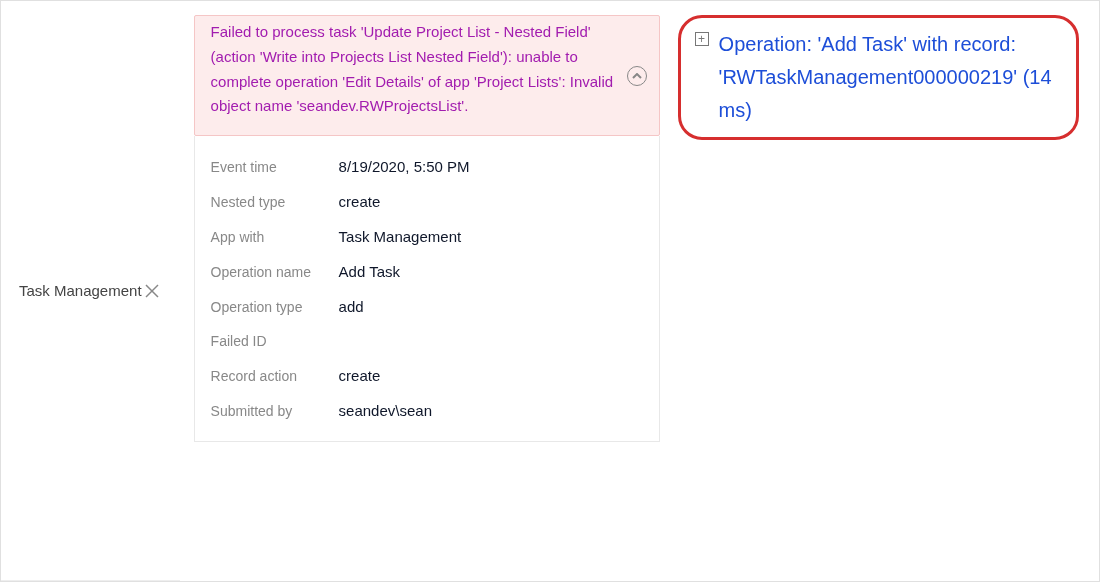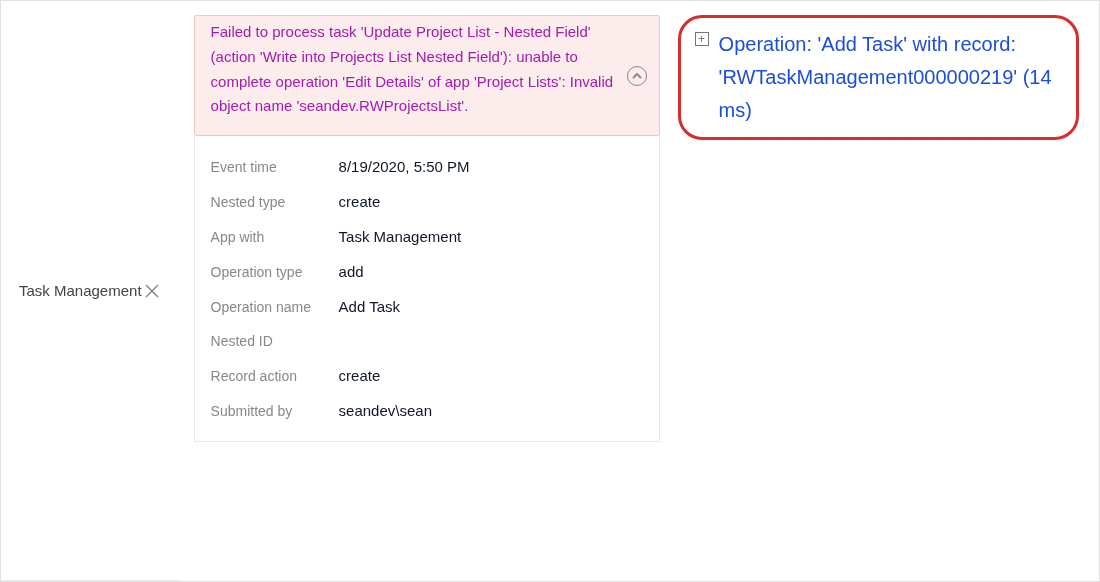--- a/index.html
+++ b/index.html
@@ -163,29 +163,29 @@
         </div>
         <div class="detail-row">
           <div class="detail-label">Nested type</div>
           <div class="detail-value">create</div>
         </div>
         <div class="detail-row">
           <div class="detail-label">App with</div>
           <div class="detail-value">Task Management</div>
         </div>
         <div class="detail-row">
+          <div class="detail-label">Operation name</div>
+          <div class="detail-value">Add Task</div>
+        </div>
+        <div class="detail-row">
           <div class="detail-label">Operation type</div>
           <div class="detail-value">add</div>
         </div>
         <div class="detail-row">
-          <div class="detail-label">Operation name</div>
-          <div class="detail-value">Add Task</div>
-        </div>
-        <div class="detail-row">
-          <div class="detail-label">Nested ID</div>
+          <div class="detail-label">Failed ID</div>
         </div>
         <div class="detail-row">
           <div class="detail-label">Record action</div>
           <div class="detail-value">create</div>
         </div>
         <div class="detail-row">
           <div class="detail-label">Submitted by</div>
           <div class="detail-value">seandev\sean</div>
         </div>
       </div>

